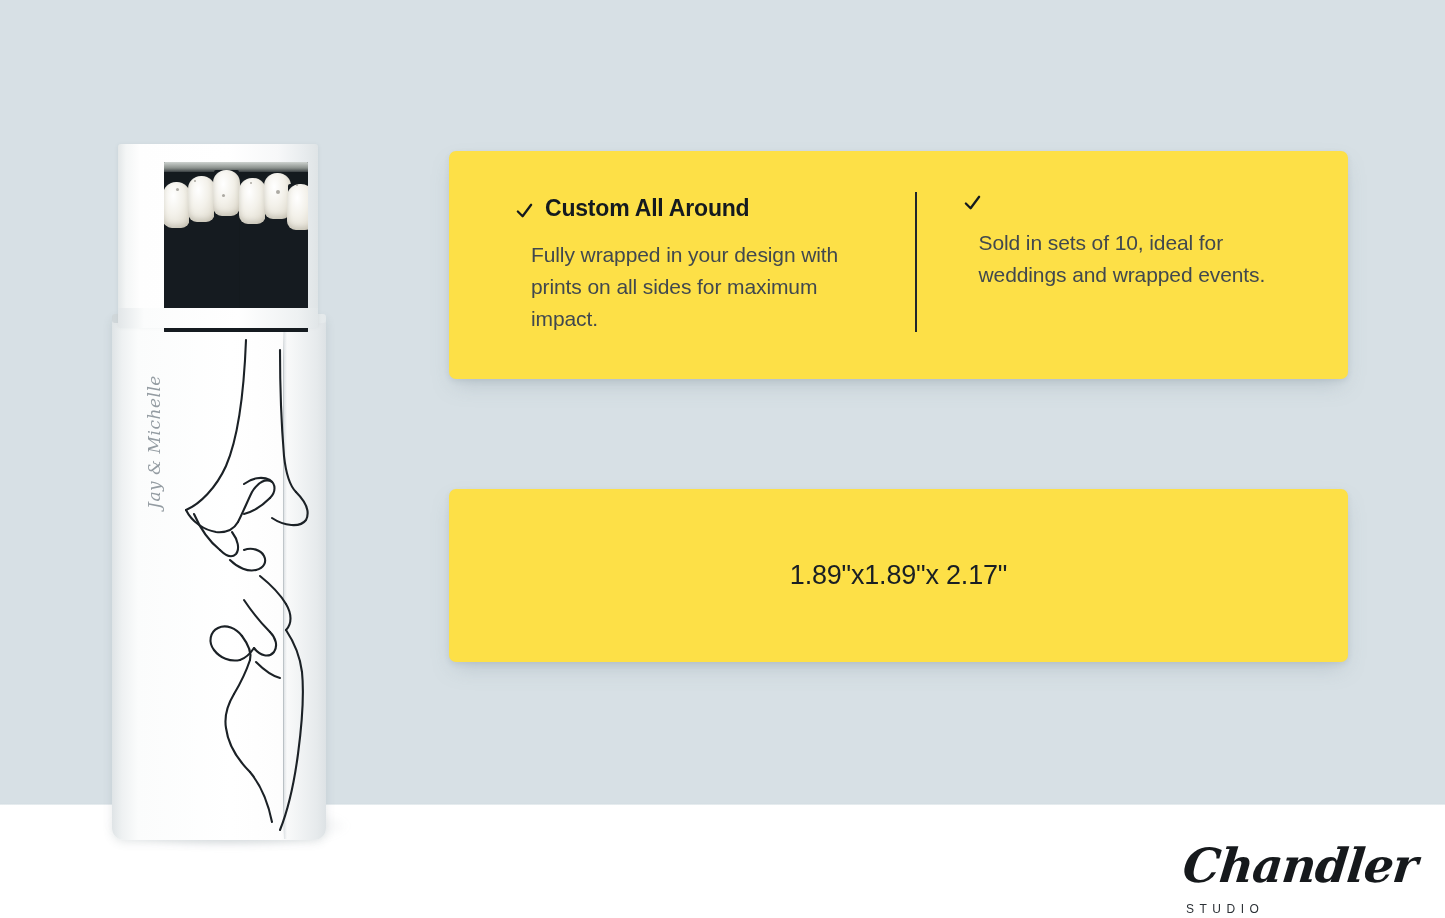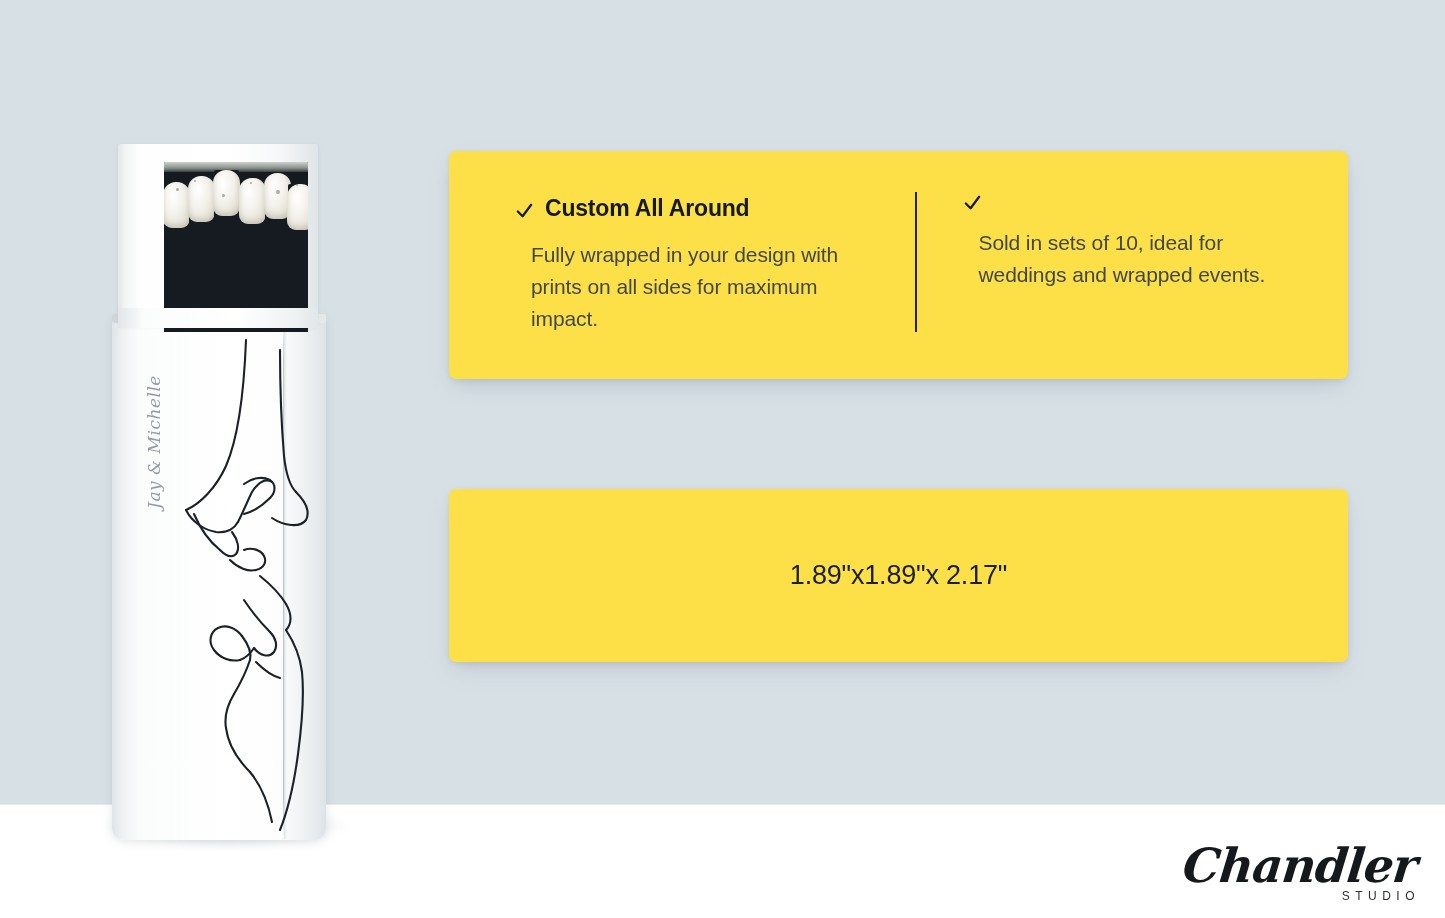--- a/index.html
+++ b/index.html
@@ -129,22 +129,22 @@
   .dim-line{font-size:27px;color:#191f24;letter-spacing:-.2px;}
 
   
   #brand{position:absolute;left:1180px;top:842px;width:240px;height:66px;}
   .brand-script{
     font-family:"DejaVu Serif",serif;font-style:italic;font-weight:bold;
     font-size:47px;color:#16191c;letter-spacing:-1px;line-height:1;
     text-align:center;transform:skewX(-6deg);
   }
   .brand-sub{
-    font-size:12px;letter-spacing:5.5px;color:#2b3035;text-align:right;
-    margin-top:0;padding-left:6px;
+    font-size:12px;letter-spacing:5.5px;color:#2b3035;text-align:left;
+    margin-top:13px;padding-left:6px;
   }
 </style>
 </head>
 <body>
 
 <div id="stage">
 
   <div class="backdrop-top"></div>
   <div class="backdrop-seam"></div>
   <div class="backdrop-bottom"></div>

